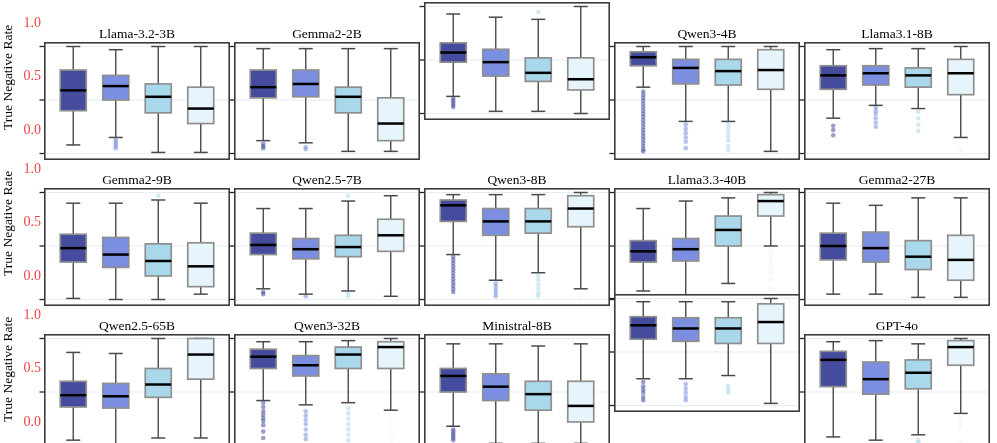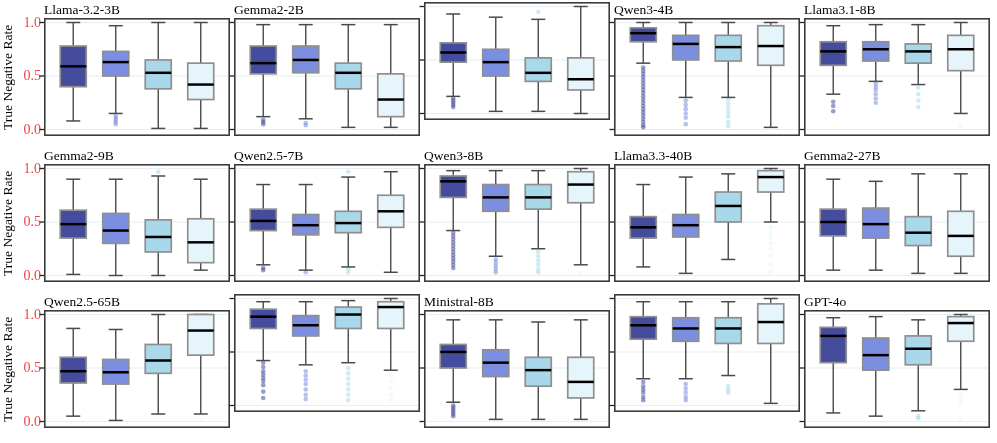--- a/index.html
+++ b/index.html
@@ -7,22 +7,22 @@
   .grid{display:flex;flex-direction:column;padding-top:2px;}
   .row{display:flex;height:146px;align-items:flex-start;}
   .yaxis{position:relative;width:44px;height:146px;flex:none;}
   .ylabel{position:absolute;left:0px;top:16px;height:118px;width:16px;
           writing-mode:vertical-rl;transform:rotate(180deg);
           display:flex;align-items:center;justify-content:center;
           font-size:13.5px;color:#000;white-space:nowrap;}
   .ytick{position:absolute;right:3px;transform:translateY(-50%);
          font-size:14px;color:#ef4444;line-height:1;}
   .subplot{position:relative;width:186px;margin-right:4px;flex:none;}
-  .sp-title{height:16px;font-size:13.5px;color:#000;
-            line-height:15px;white-space:nowrap;}
+  .sp-title{height:16px;text-align:center;font-size:13.5px;color:#000;
+            line-height:15px;white-space:nowrap;margin-top:24px;}
   svg{display:block;overflow:visible;}
 </style>
 </head>
 <body>
 
 <div class="grid" id="grid">
     <div class="row">
       <div class="yaxis">
         <div class="ylabel">True Negative Rate</div>
         <div class="ytick" style="top: 20.5px;">1.0</div>
@@ -636,20 +636,21 @@
             <line x1="156.75" x2="156.75" y1="104.00999999999999" y2="45.160000000000004" stroke="#4a4a4a" stroke-width="1.4"></line>
             <line x1="149.75" x2="163.75" y1="4.5" y2="4.5" stroke="#4a4a4a" stroke-width="1.5"></line>
             <line x1="149.75" x2="163.75" y1="104.00999999999999" y2="104.00999999999999" stroke="#4a4a4a" stroke-width="1.5"></line>
             <rect x="143.75" y="4.5" width="26" height="40.660000000000004" fill="#e6f5fb" stroke="#8f8f8f" stroke-width="1.7"></rect>
             <line x1="143.75" x2="169.75" y1="20.55" y2="20.55" stroke="#000000" stroke-width="2.5"></line>
           </g>
           <rect x="0.8" y="0.8" width="184.4" height="116.4" fill="none" stroke="#3c3c3c" stroke-width="1.6"></rect>
         </svg>
       </div>
       <div class="subplot">
+        <div class="sp-title">Qwen3-32B</div>
         <svg width="186" height="118" viewBox="0 0 186 118">
           <rect x="0" y="0" width="186" height="118" fill="#ffffff"></rect>
           <line x1="1.5" x2="184.5" y1="111.5" y2="111.5" stroke="#e7eef3" stroke-width="1.2"></line>
           <line x1="1.5" x2="184.5" y1="58" y2="58" stroke="#e7eef3" stroke-width="1.2"></line>
           <line x1="1.5" x2="184.5" y1="4.5" y2="4.5" stroke="#e7eef3" stroke-width="1.2"></line>
           <line x1="-4.5" x2="0" y1="4.5" y2="4.5" stroke="#222" stroke-width="1.3"></line>
           <line x1="-4.5" x2="0" y1="58" y2="58" stroke="#222" stroke-width="1.3"></line>
           <line x1="-4.5" x2="0" y1="111.5" y2="111.5" stroke="#222" stroke-width="1.3"></line>
           <g>
             <circle cx="29.25" cy="68.7" r="2.3" fill="#454c9e" fill-opacity="0.55" stroke="none"></circle>

